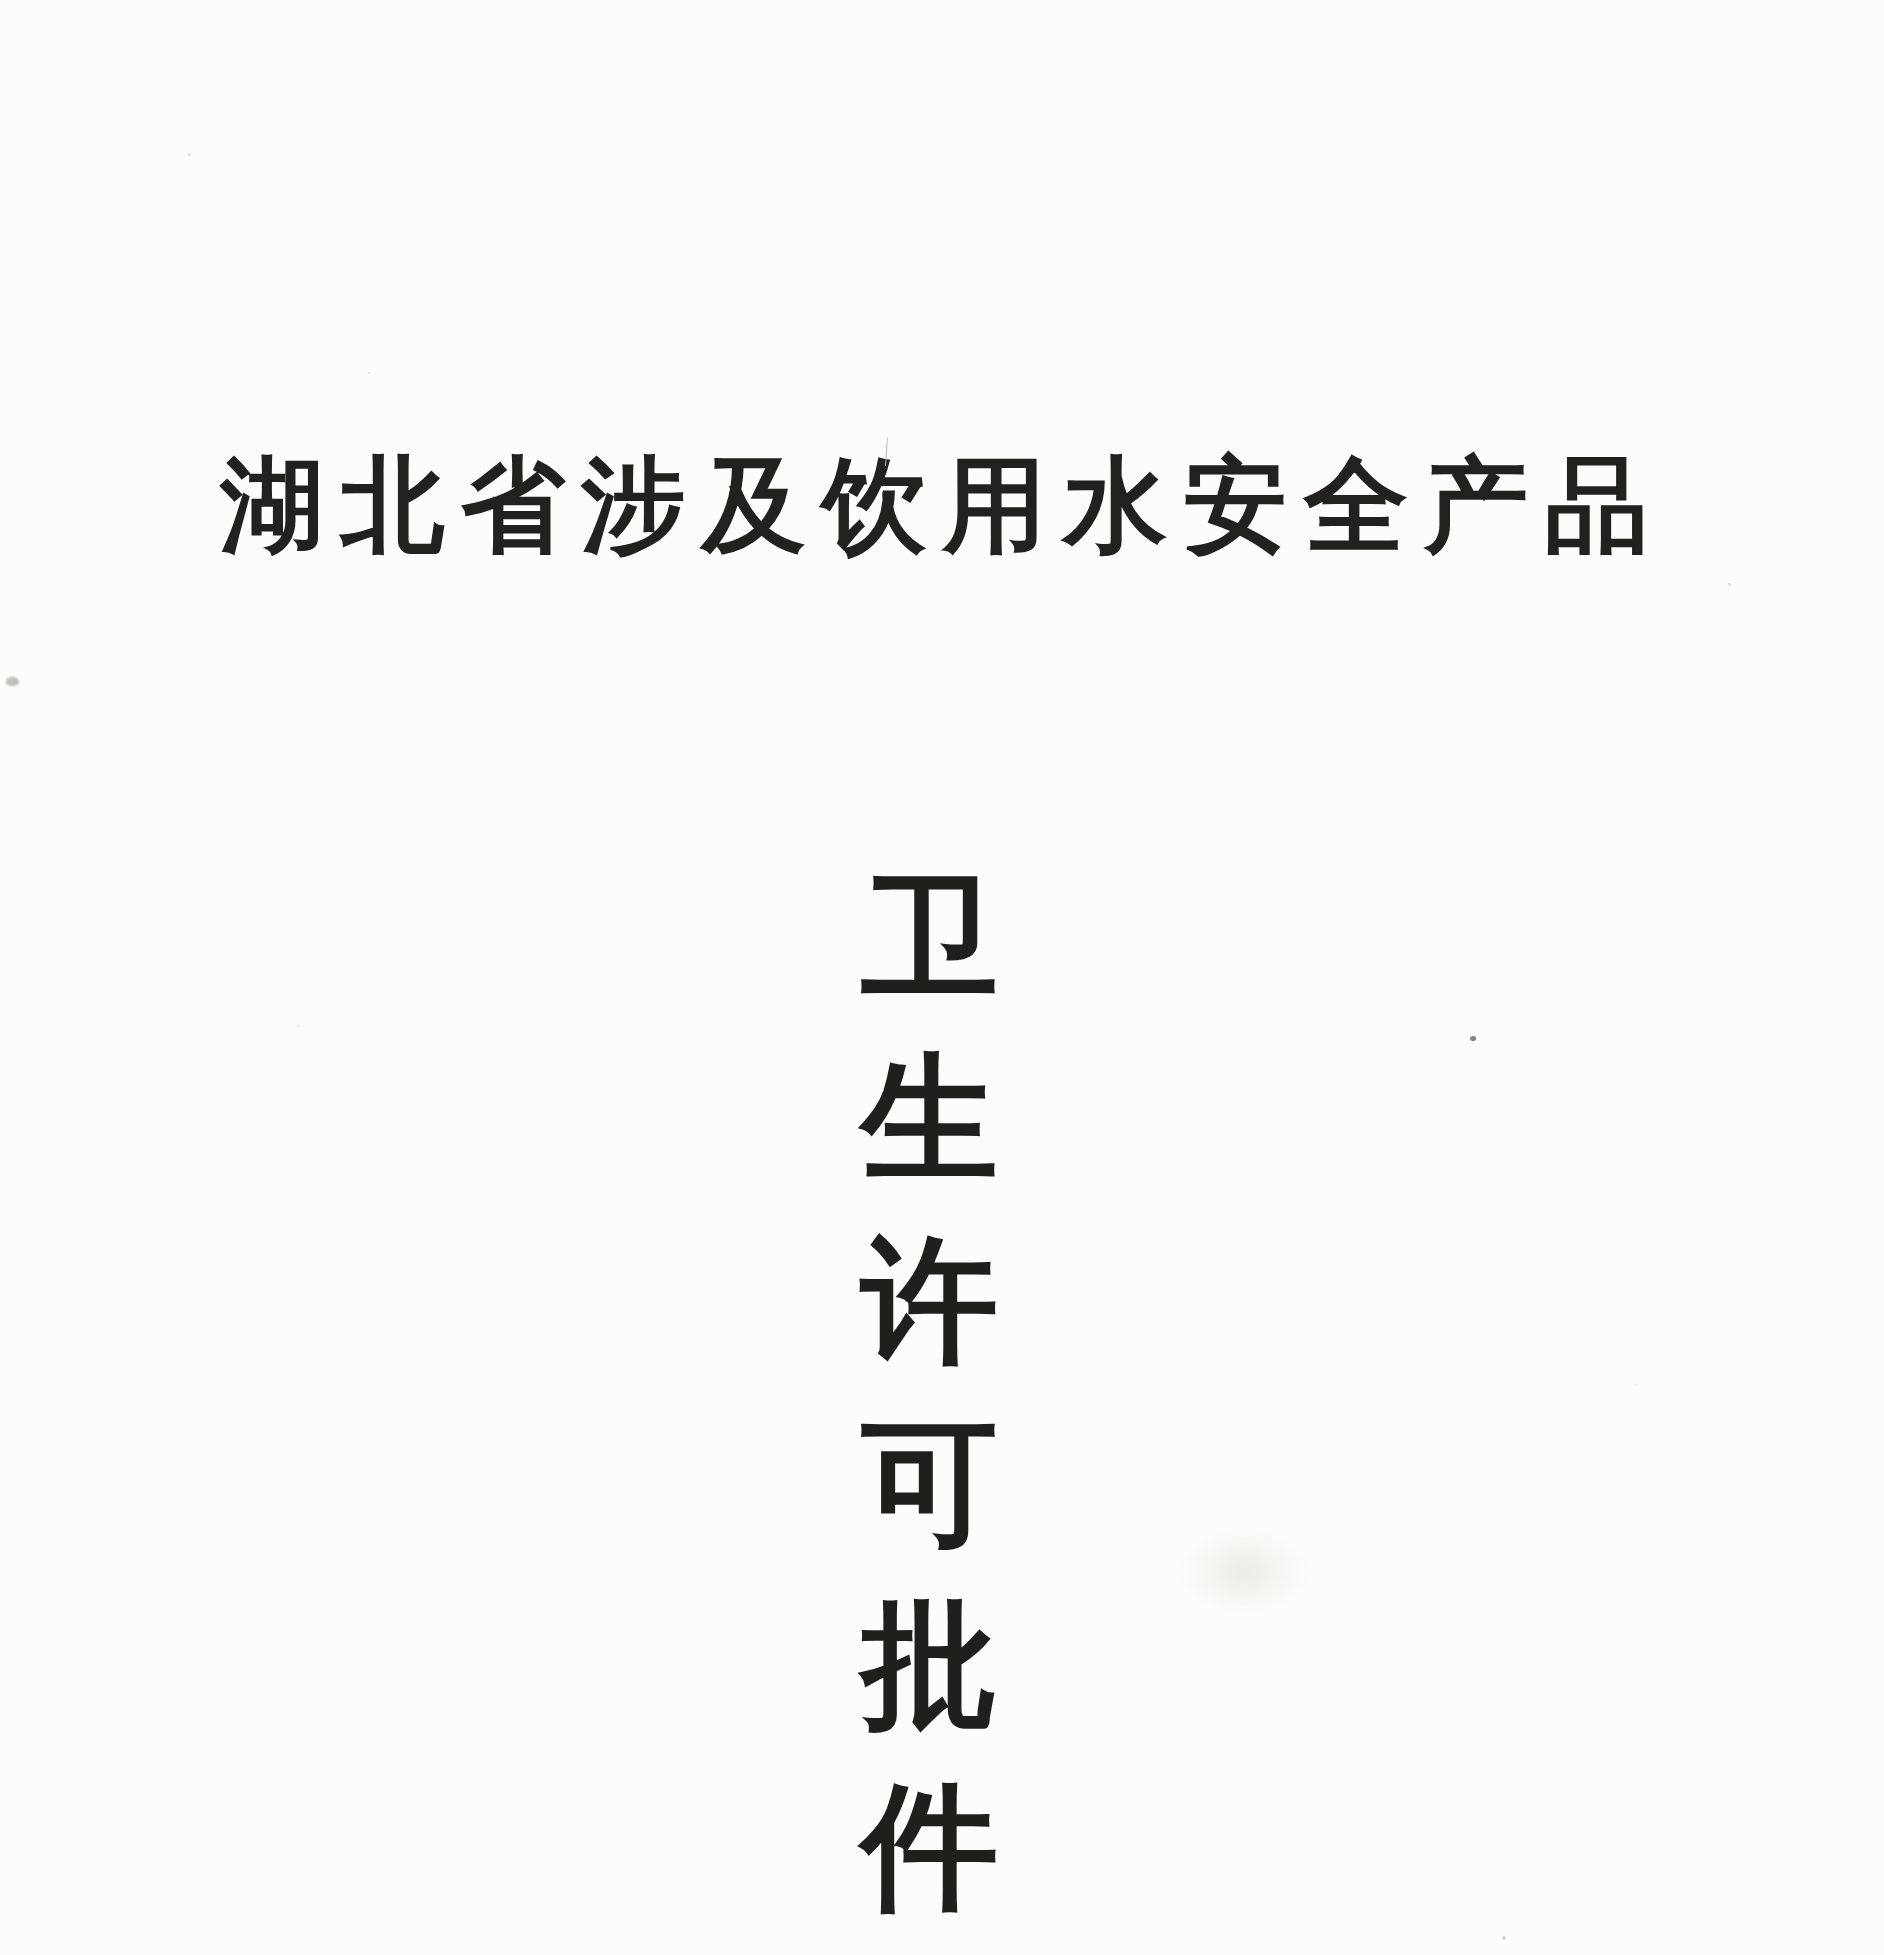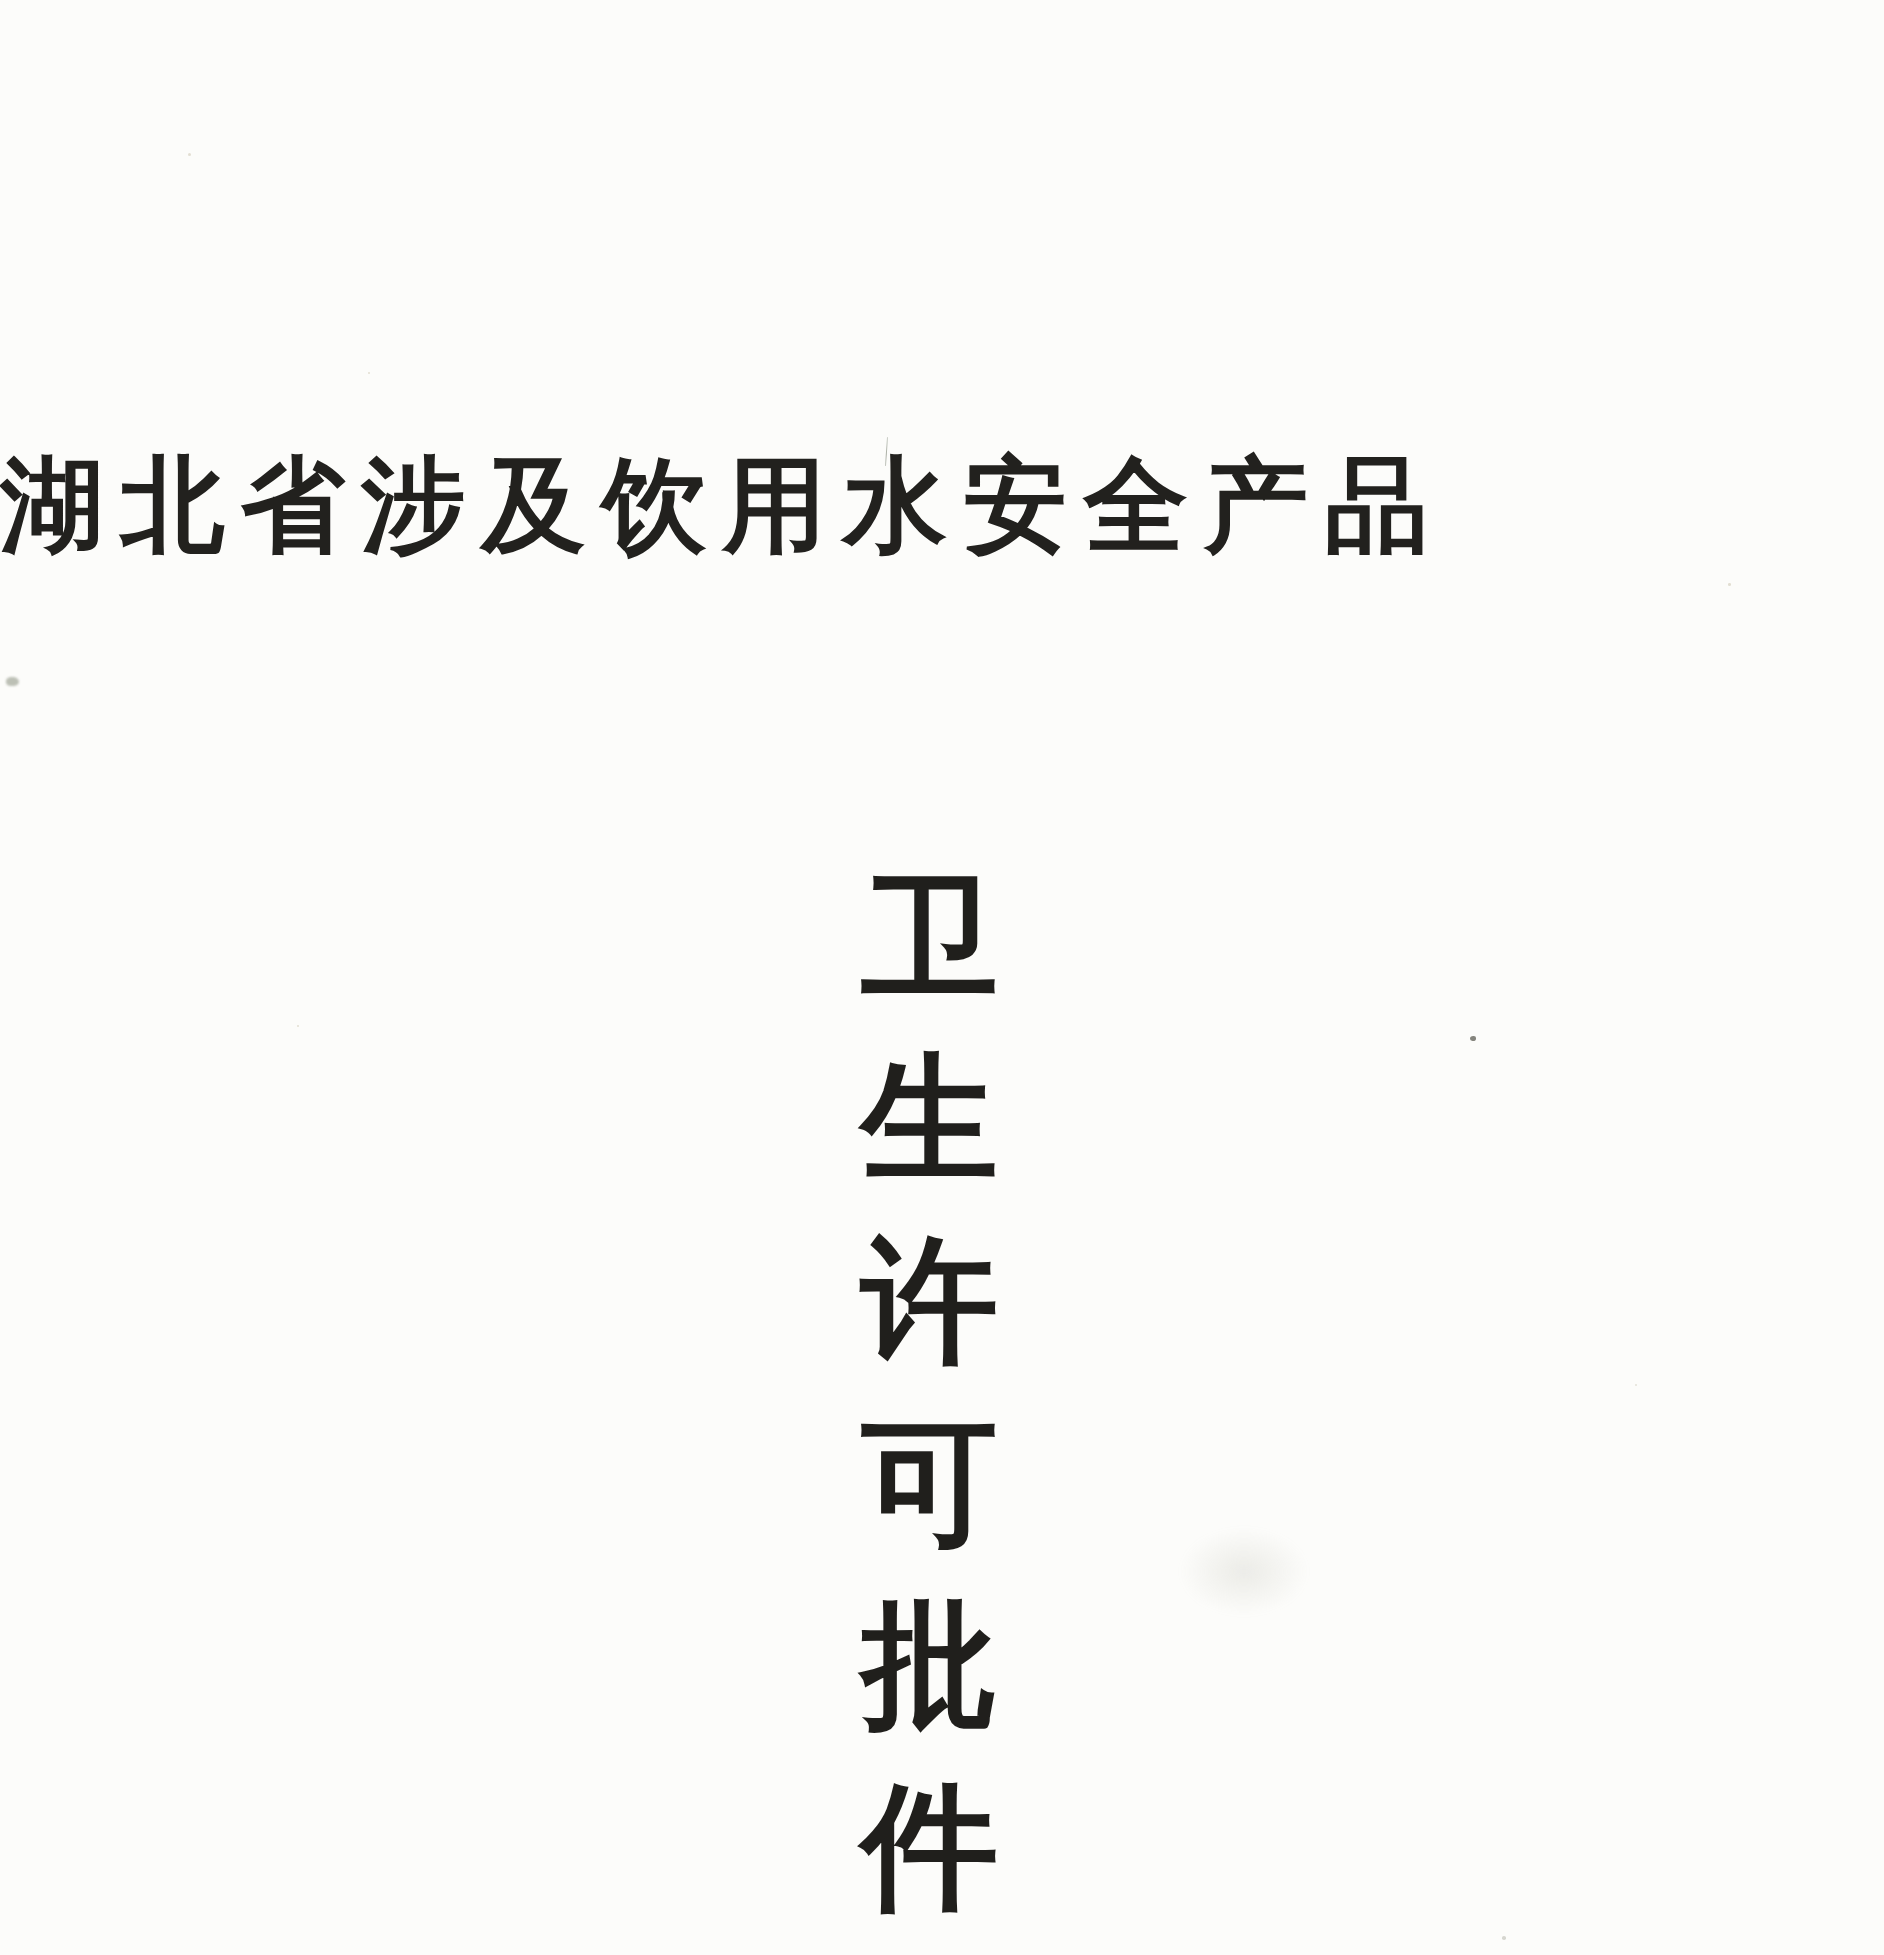--- a/index.html
+++ b/index.html
@@ -17,21 +17,21 @@
     background: #fcfcfa;
     font-family: "Liberation Serif", "DejaVu Serif", serif;
     color: #232220;
   }
   
   .series-title {
     position: absolute;
     top: 454px;
     left: 0;
     width: 100%;
-    text-align: left;
+    text-align: center;
     font-size: 104px;
     font-weight: bold;
     line-height: 1;
     letter-spacing: 16.4px;
     white-space: nowrap;
     color: #22211e;
   }
   
   .vertical-title {
     position: absolute;

